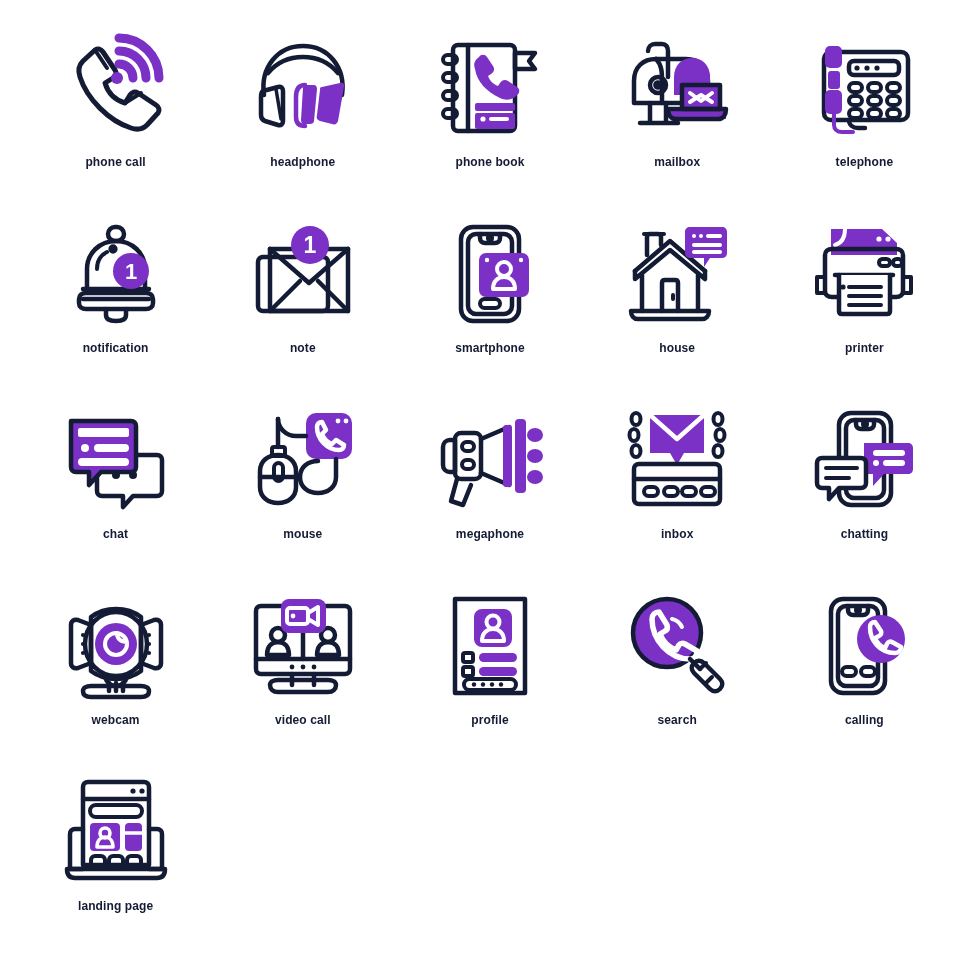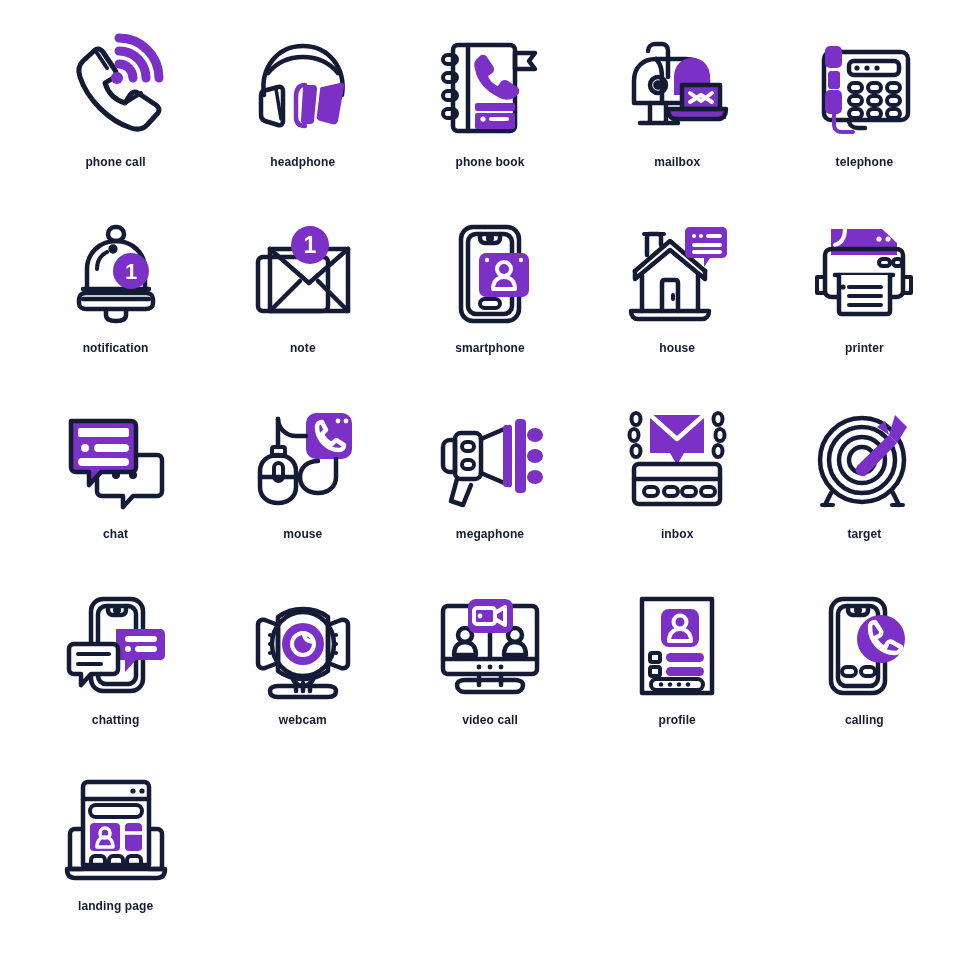--- a/index.html
+++ b/index.html
@@ -360,38 +360,20 @@
           <rect x="22" y="82" width="14" height="9" rx="4.5"></rect>
           <rect x="42" y="82" width="14" height="9" rx="4.5"></rect>
           <rect x="60" y="82" width="14" height="9" rx="4.5"></rect>
           <rect x="79" y="82" width="14" height="9" rx="4.5"></rect>
         </g>
       </svg>
     </div>
     <div class="caption">inbox</div>
   </div>
 
-  <div class="cell">
-    <div class="glyph">
-      <svg viewBox="0 0 110 110" width="110" height="110" fill="none" stroke="#141B34" stroke-width="4.5" stroke-linecap="round" stroke-linejoin="round">
-        <circle cx="53" cy="55" r="42"></circle>
-        <circle cx="53" cy="55" r="33"></circle>
-        <circle cx="53" cy="55" r="23"></circle>
-        <circle cx="53" cy="55" r="13"></circle>
-        <path d="M22 88 L16 100 M84 88 L90 100"></path>
-        <path d="M13 100 L24 100 M83 100 L94 100" stroke-width="4"></path>
-        <g fill="#7B30C6" stroke="none">
-          <path d="M49 60 C46 63 46 67 49 69 C52 72 56 72 58 69 L88 38 L80 30 Z"></path>
-          <path d="M80 30 L86 10 L98 22 L88 38 Z"></path>
-          <path d="M80 30 L76 16 L68 22 Z"></path>
-        </g>
-      </svg>
-    </div>
-    <div class="caption">target</div>
-  </div>
 
   <div class="cell">
     <div class="glyph">
       <svg viewBox="0 0 110 110" width="110" height="110" fill="none" stroke="#141B34" stroke-width="4.5" stroke-linecap="round" stroke-linejoin="round">
         <rect x="30" y="8" width="52" height="92" rx="12"></rect>
         <rect x="37" y="15" width="38" height="78" rx="8"></rect>
         <path d="M47 15 L47 19 C47 22 49 24 52 24 L60 24 C63 24 65 22 65 19 L65 15"></path>
         <circle cx="56" cy="19" r="1.8" fill="#141B34"></circle>
         <path d="M55 38 L99 38 C102 38 104 40 104 43 L104 64 C104 67 102 69 99 69 L75 69 L64 81 L64 69 L60 69 C57 69 55 67 55 64 Z" fill="#7B30C6" stroke="none"></path>
         <g fill="#fff" stroke="none">
@@ -486,20 +468,36 @@
           <circle cx="39" cy="93.5" r="2.2"></circle>
             <circle cx="48" cy="93.5" r="2.2"></circle>
           <circle cx="57" cy="93.5" r="2.2"></circle>
             <circle cx="66" cy="93.5" r="2.2"></circle>
         </g>
       </svg>
     </div>
     <div class="caption">profile</div>
   </div>
 
+  <div class="cell">
+    <div class="glyph">
+      <svg viewBox="0 0 110 110" width="110" height="110" fill="none" stroke="#141B34" stroke-width="4.5" stroke-linecap="round" stroke-linejoin="round">
+        <circle cx="45" cy="42" r="34" fill="#7B30C6" stroke="none"></circle>
+        <circle cx="45" cy="42" r="34"></circle>
+        <g stroke="#fff" stroke-width="5.5" fill="none" stroke-linecap="round">
+          <path d="M30 28 C30 24 33 21 37 21 L45 34 C46 37 45 39 43 40 L38 43 C41 51 46 56 54 59 L57 54 C58 52 61 52 63 53 L75 60 C75 65 72 68 68 68 C47 68 30 49 30 28 Z"></path>
+          <path d="M50 28 C55 29 58 32 60 36" stroke-width="4"></path>
+        </g>
+        <path d="M68 68 L78 78"></path>
+        <path d="M72 82 C69 79 69 75 72 72 C75 69 79 69 82 72 L98 88 C101 91 101 95 98 98 C95 101 91 101 88 98 Z"></path>
+        <path d="M78 78 L84 72 M84 92 L90 86" stroke-width="4"></path>
+      </svg>
+    </div>
+    <div class="caption">search</div>
+  </div>
 
   <div class="cell">
     <div class="glyph">
       <svg viewBox="0 0 110 110" width="110" height="110" fill="none" stroke="#141B34" stroke-width="4.5" stroke-linecap="round" stroke-linejoin="round">
         <rect x="22" y="8" width="54" height="94" rx="12"></rect>
         <rect x="29" y="15" width="40" height="80" rx="8"></rect>
         <path d="M39 15 L39 19 C39 22 41 24 44 24 L54 24 C57 24 59 22 59 19 L59 15"></path>
         <circle cx="49" cy="19" r="1.8" fill="#141B34"></circle>
         <g stroke-width="4">
           <rect x="33" y="76" width="14" height="9" rx="4.5"></rect>

